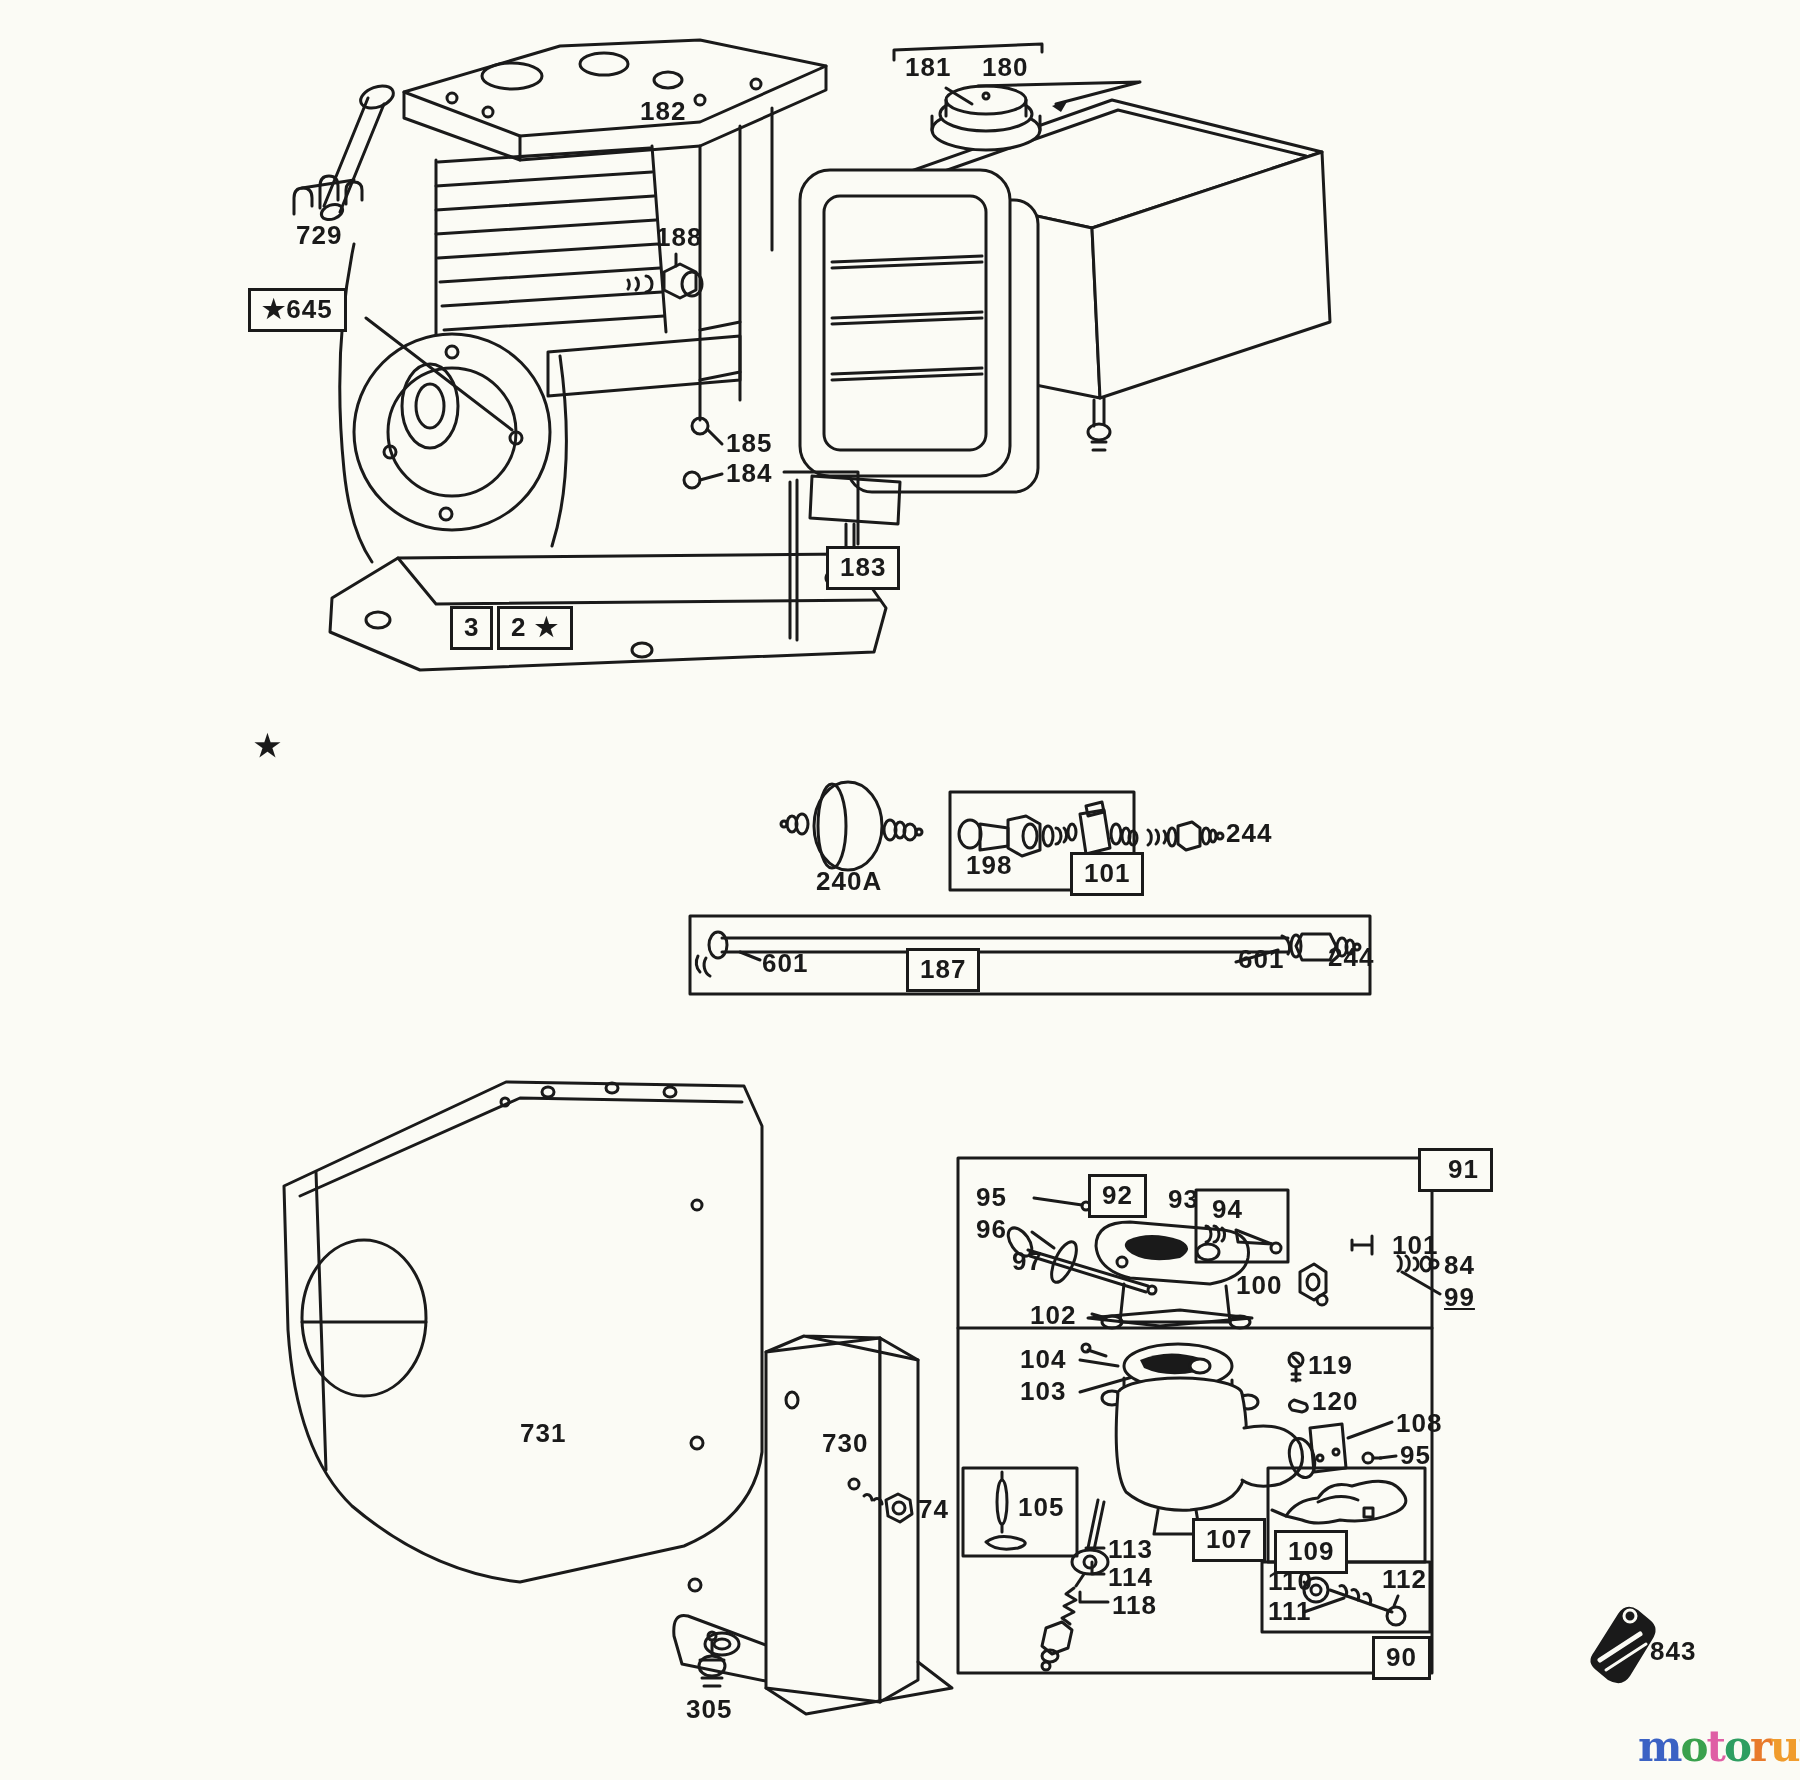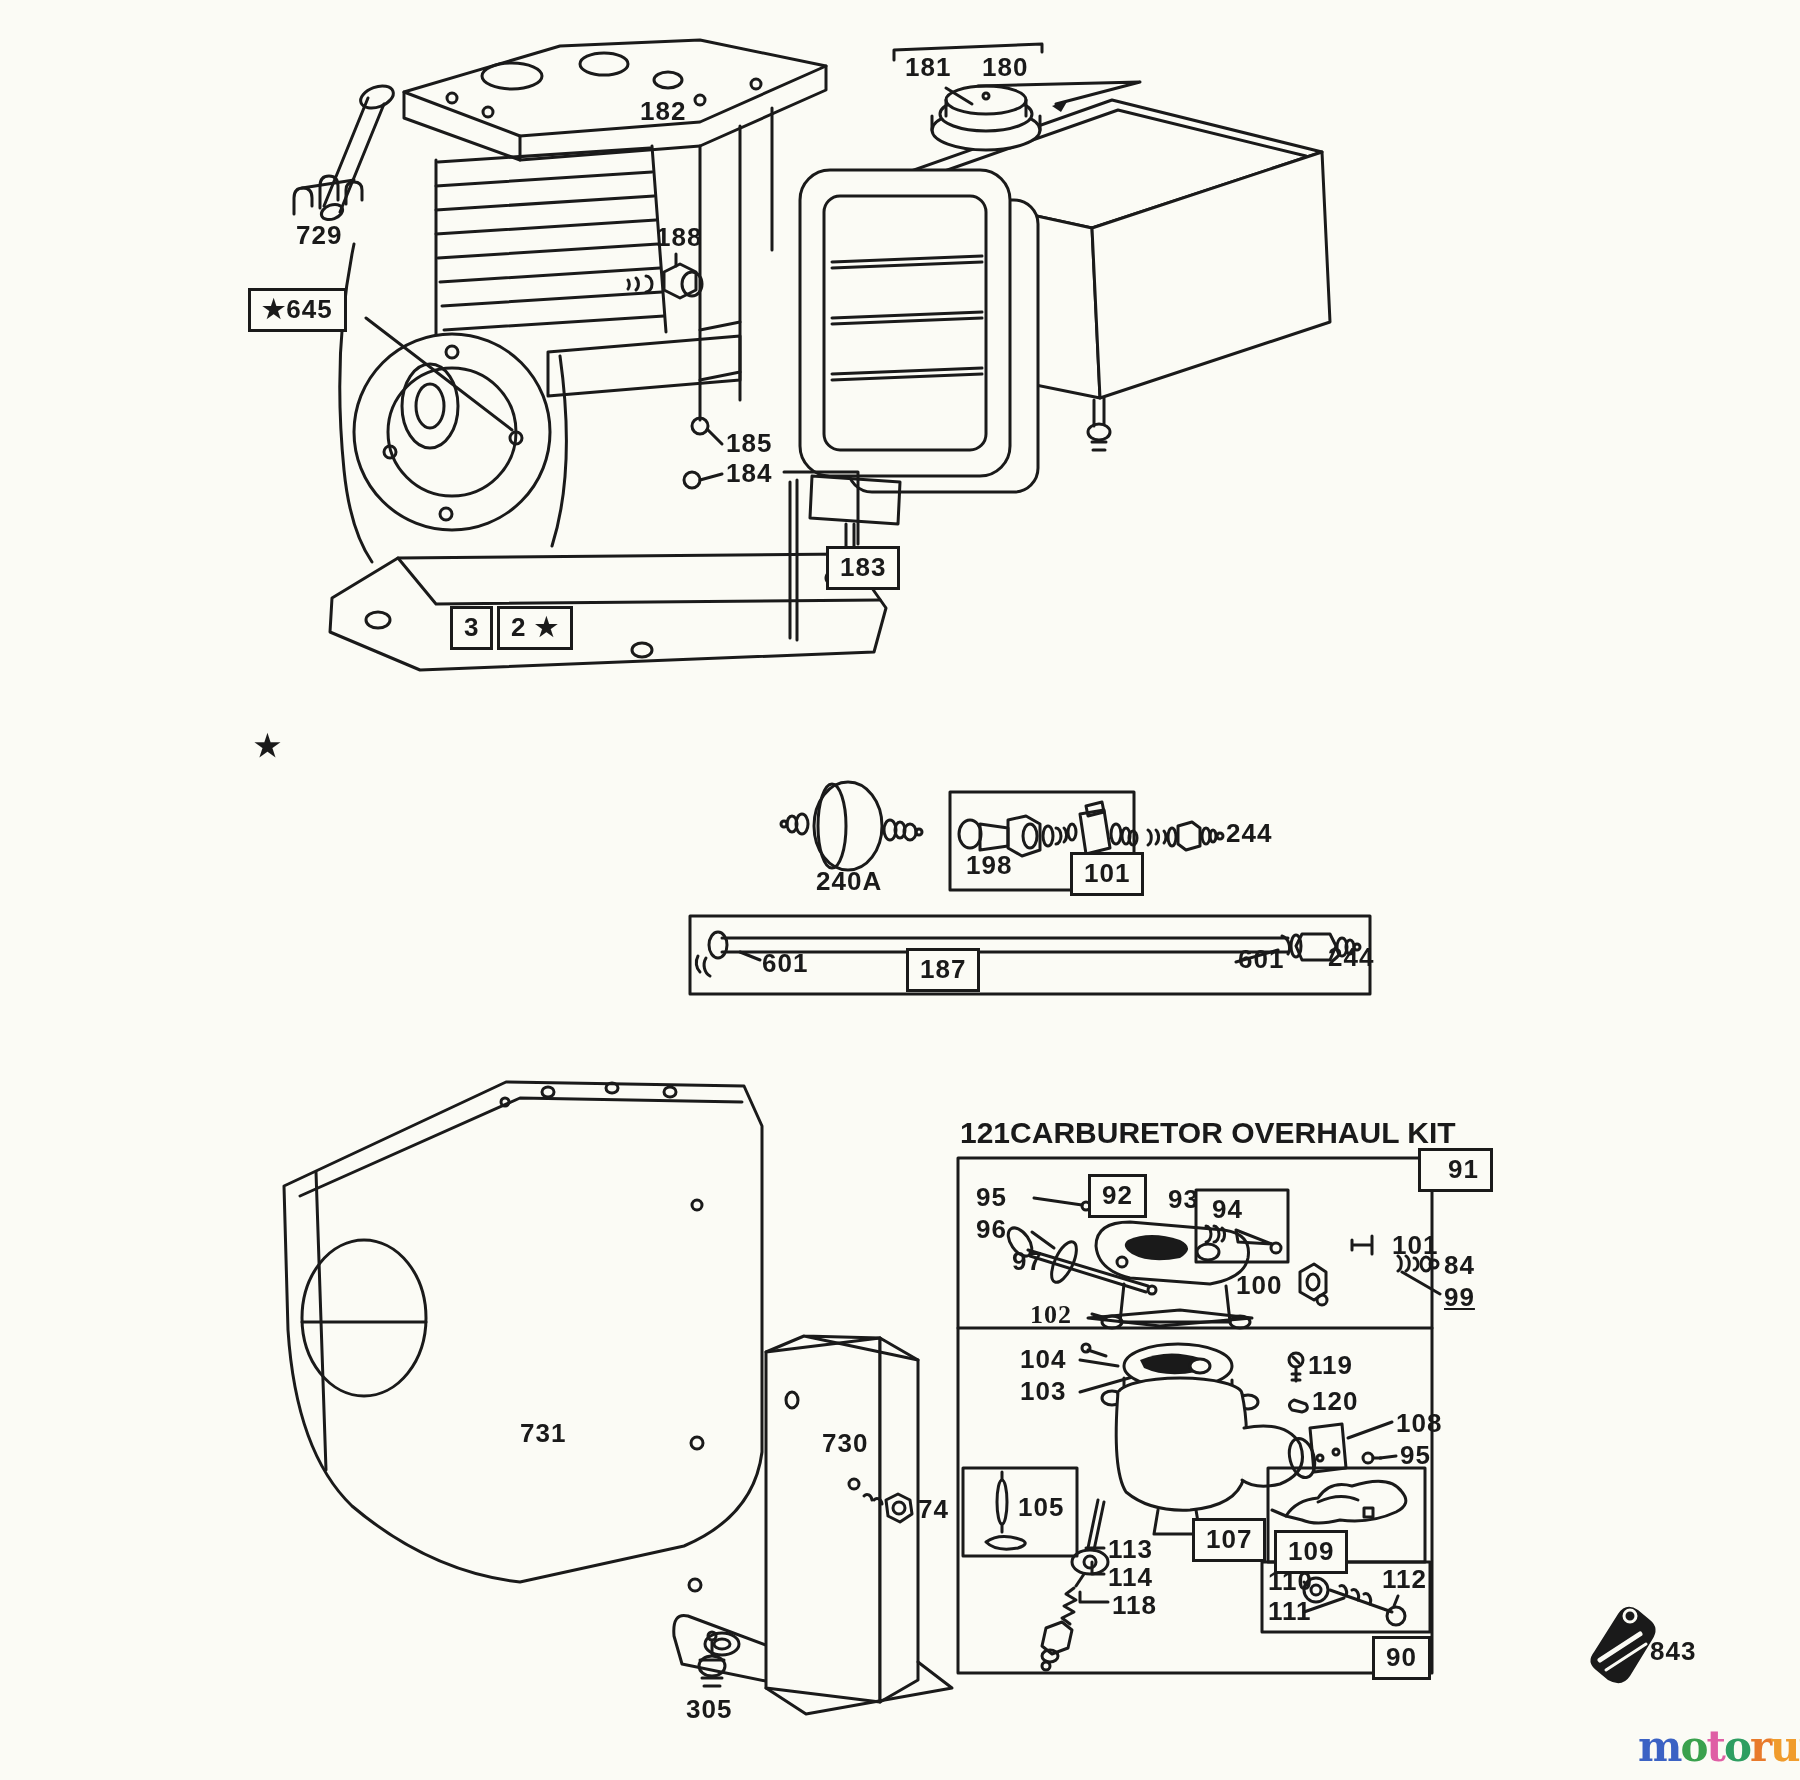--- a/index.html
+++ b/index.html
@@ -347,21 +347,21 @@
       <div class="plabel" style="left: 976px; top: 1184px;">95</div>
       <div class="plabel" style="left: 976px; top: 1216px;">96</div>
       <div class="plabel boxed" style="left: 1088px; top: 1174px;">92</div>
       <div class="plabel" style="left: 1168px; top: 1186px;">93</div>
       <div class="plabel" style="left: 1212px; top: 1196px;">94</div>
       <div class="plabel" style="left: 1392px; top: 1232px;">101</div>
       <div class="plabel" style="left: 1444px; top: 1252px;">84</div>
       <div class="plabel" style="left: 1444px; top: 1284px; text-decoration: underline;">99</div>
       <div class="plabel" style="left: 1012px; top: 1248px;">97</div>
       <div class="plabel" style="left: 1236px; top: 1272px;">100</div>
-      <div class="plabel" style="left: 1030px; top: 1302px; font-family: Liberation Serif, serif;">102</div>
+      <div class="plabel" style="left: 1030px; top: 1302px;">102</div>
       <div class="plabel" style="left: 1020px; top: 1346px;">104</div>
       <div class="plabel" style="left: 1020px; top: 1378px;">103</div>
       <div class="plabel" style="left: 1308px; top: 1352px;">119</div>
       <div class="plabel" style="left: 1312px; top: 1388px;">120</div>
       <div class="plabel" style="left: 1396px; top: 1410px;">108</div>
       <div class="plabel" style="left: 1400px; top: 1442px;">95</div>
       <div class="plabel" style="left: 1018px; top: 1494px;">105</div>
       <div class="plabel boxed" style="left: 1192px; top: 1518px;">107</div>
       <div class="plabel boxed" style="left: 1274px; top: 1530px;">109</div>
       <div class="plabel" style="left: 1108px; top: 1536px;">113</div>
@@ -373,19 +373,18 @@
       <div class="plabel boxed" style="left: 1372px; top: 1636px;">90</div>
       <div class="plabel" style="left: 1650px; top: 1638px;">843</div>
       <div class="plabel" style="left: 520px; top: 1420px;">731</div>
       <div class="plabel" style="left: 822px; top: 1430px;">730</div>
       <div class="plabel" style="left: 918px; top: 1496px;">74</div>
       <div class="plabel" style="left: 686px; top: 1696px;">305</div>
     </div>
 
   <div class="notes-star">★</div>
 
-  <div class="kit-title">121CARBURETOR OVERHAUL KIT</div>
 
   <div class="logo">
     <span><span style="color: rgb(59, 98, 196);">m</span><span style="color: rgb(58, 161, 77);">o</span><span style="color: rgb(223, 95, 165);">t</span><span style="color: rgb(46, 158, 98);">o</span><span style="color: rgb(232, 122, 43);">r</span><span style="color: rgb(240, 156, 45);">u</span><span style="color: rgb(237, 180, 41);">f</span></span>
   </div>
 
 </div>
 
 </body></html>

